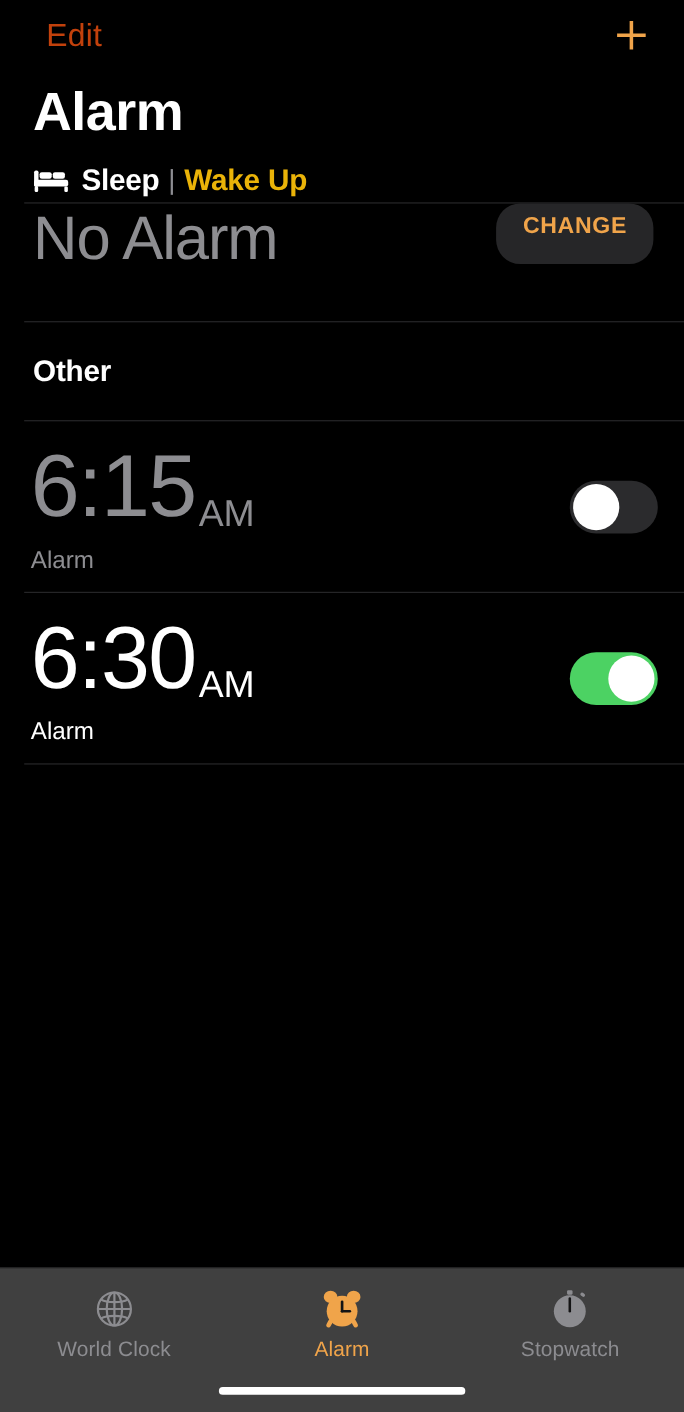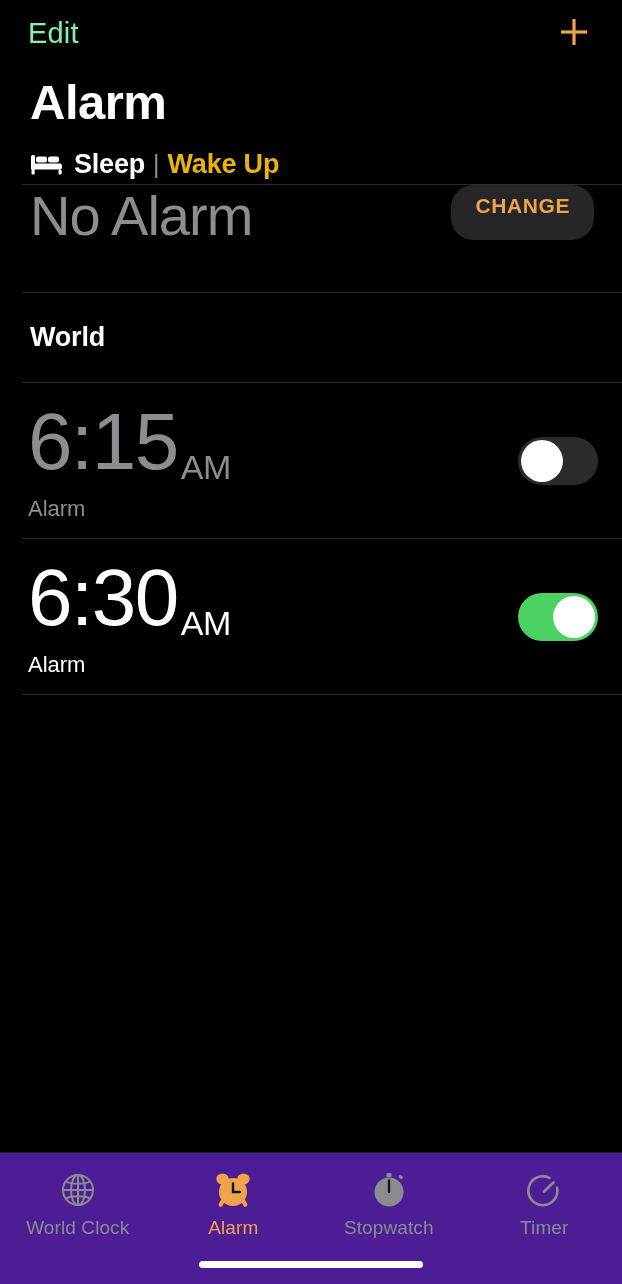--- a/index.html
+++ b/index.html
@@ -24,24 +24,24 @@
   }
 
   
   .navbar {
     position: relative;
     height: 66px;
     flex: 0 0 auto;
   }
   .edit-button {
     position: absolute;
-    left: 28px;
+    left: 42px;
     top: 16px;
     font-size: 29px;
-    color: #86efac;
+    color: #c2410c;
     line-height: 34px;
     letter-spacing: 0.2px;
   }
   .add-button {
     position: absolute;
     right: 24px;
     top: 8px;
     width: 48px;
     height: 48px;
   }
@@ -198,21 +198,21 @@
   .toggle.on  .knob { left: 35px; }
 
   
   .content-spacer { flex: 1 1 auto; }
 
   
   .tabbar {
     position: relative;
     flex: 0 0 auto;
     height: 132px;
-    background: #4c1d95;
+    background: #404040;
     border-top: 1px solid #1f1f20;
     display: flex;
     align-items: flex-start;
     padding-top: 14px;
     box-sizing: border-box;
     text-align: center;
   }
   .tab {
     flex: 1 1 25%;
     display: flex;
@@ -277,21 +277,21 @@
 
   <div class="sep"></div>
 
   <div class="sleepwake-row">
     <div class="no-alarm-text">No Alarm</div>
     <div class="change-pill">CHANGE</div>
   </div>
 
   <div class="sep"></div>
 
-  <div class="other-header">World</div>
+  <div class="other-header">Other</div>
 
   <div class="sep"></div>
 
   <div class="alarm-row off">
     <div class="alarm-left">
       <div class="alarm-time">
         <span class="time-digits">6:15</span>
         <span class="time-period">AM</span>
       </div>
       <div class="alarm-label">Alarm</div>
@@ -362,26 +362,17 @@
         <svg width="44" height="44" viewBox="0 0 44 44">
           <rect x="19.5" y="5" width="5" height="4" rx="1" fill="#8c8c90"></rect>
           <rect x="31.5" y="7.5" width="4.5" height="3" rx="1.4" fill="#8c8c90" transform="rotate(38 33.7 9)"></rect>
           <circle cx="22" cy="24" r="14.5" fill="#8c8c90"></circle>
           <line x1="22" y1="24" x2="22" y2="12.5" stroke="#141415" stroke-width="2.3" stroke-linecap="round"></line>
         </svg>
       </div>
       <div class="tab-label">Stopwatch</div>
     </div>
 
-    <div class="tab">
-      <div class="tab-icon">
-        <svg width="44" height="44" viewBox="0 0 44 44">
-          <path d="M27.5 9.8 A14.5 14.5 0 1 0 35 19.5" fill="none" stroke="#8c8c90" stroke-width="2.6" stroke-linecap="round"></path>
-          <line x1="22" y1="23.5" x2="31.5" y2="14.5" stroke="#8c8c90" stroke-width="2.6" stroke-linecap="round"></line>
-        </svg>
-      </div>
-      <div class="tab-label">Timer</div>
-    </div>
 
     <div class="home-indicator"></div>
   </div>
 
 </div>
 
 </body></html>

